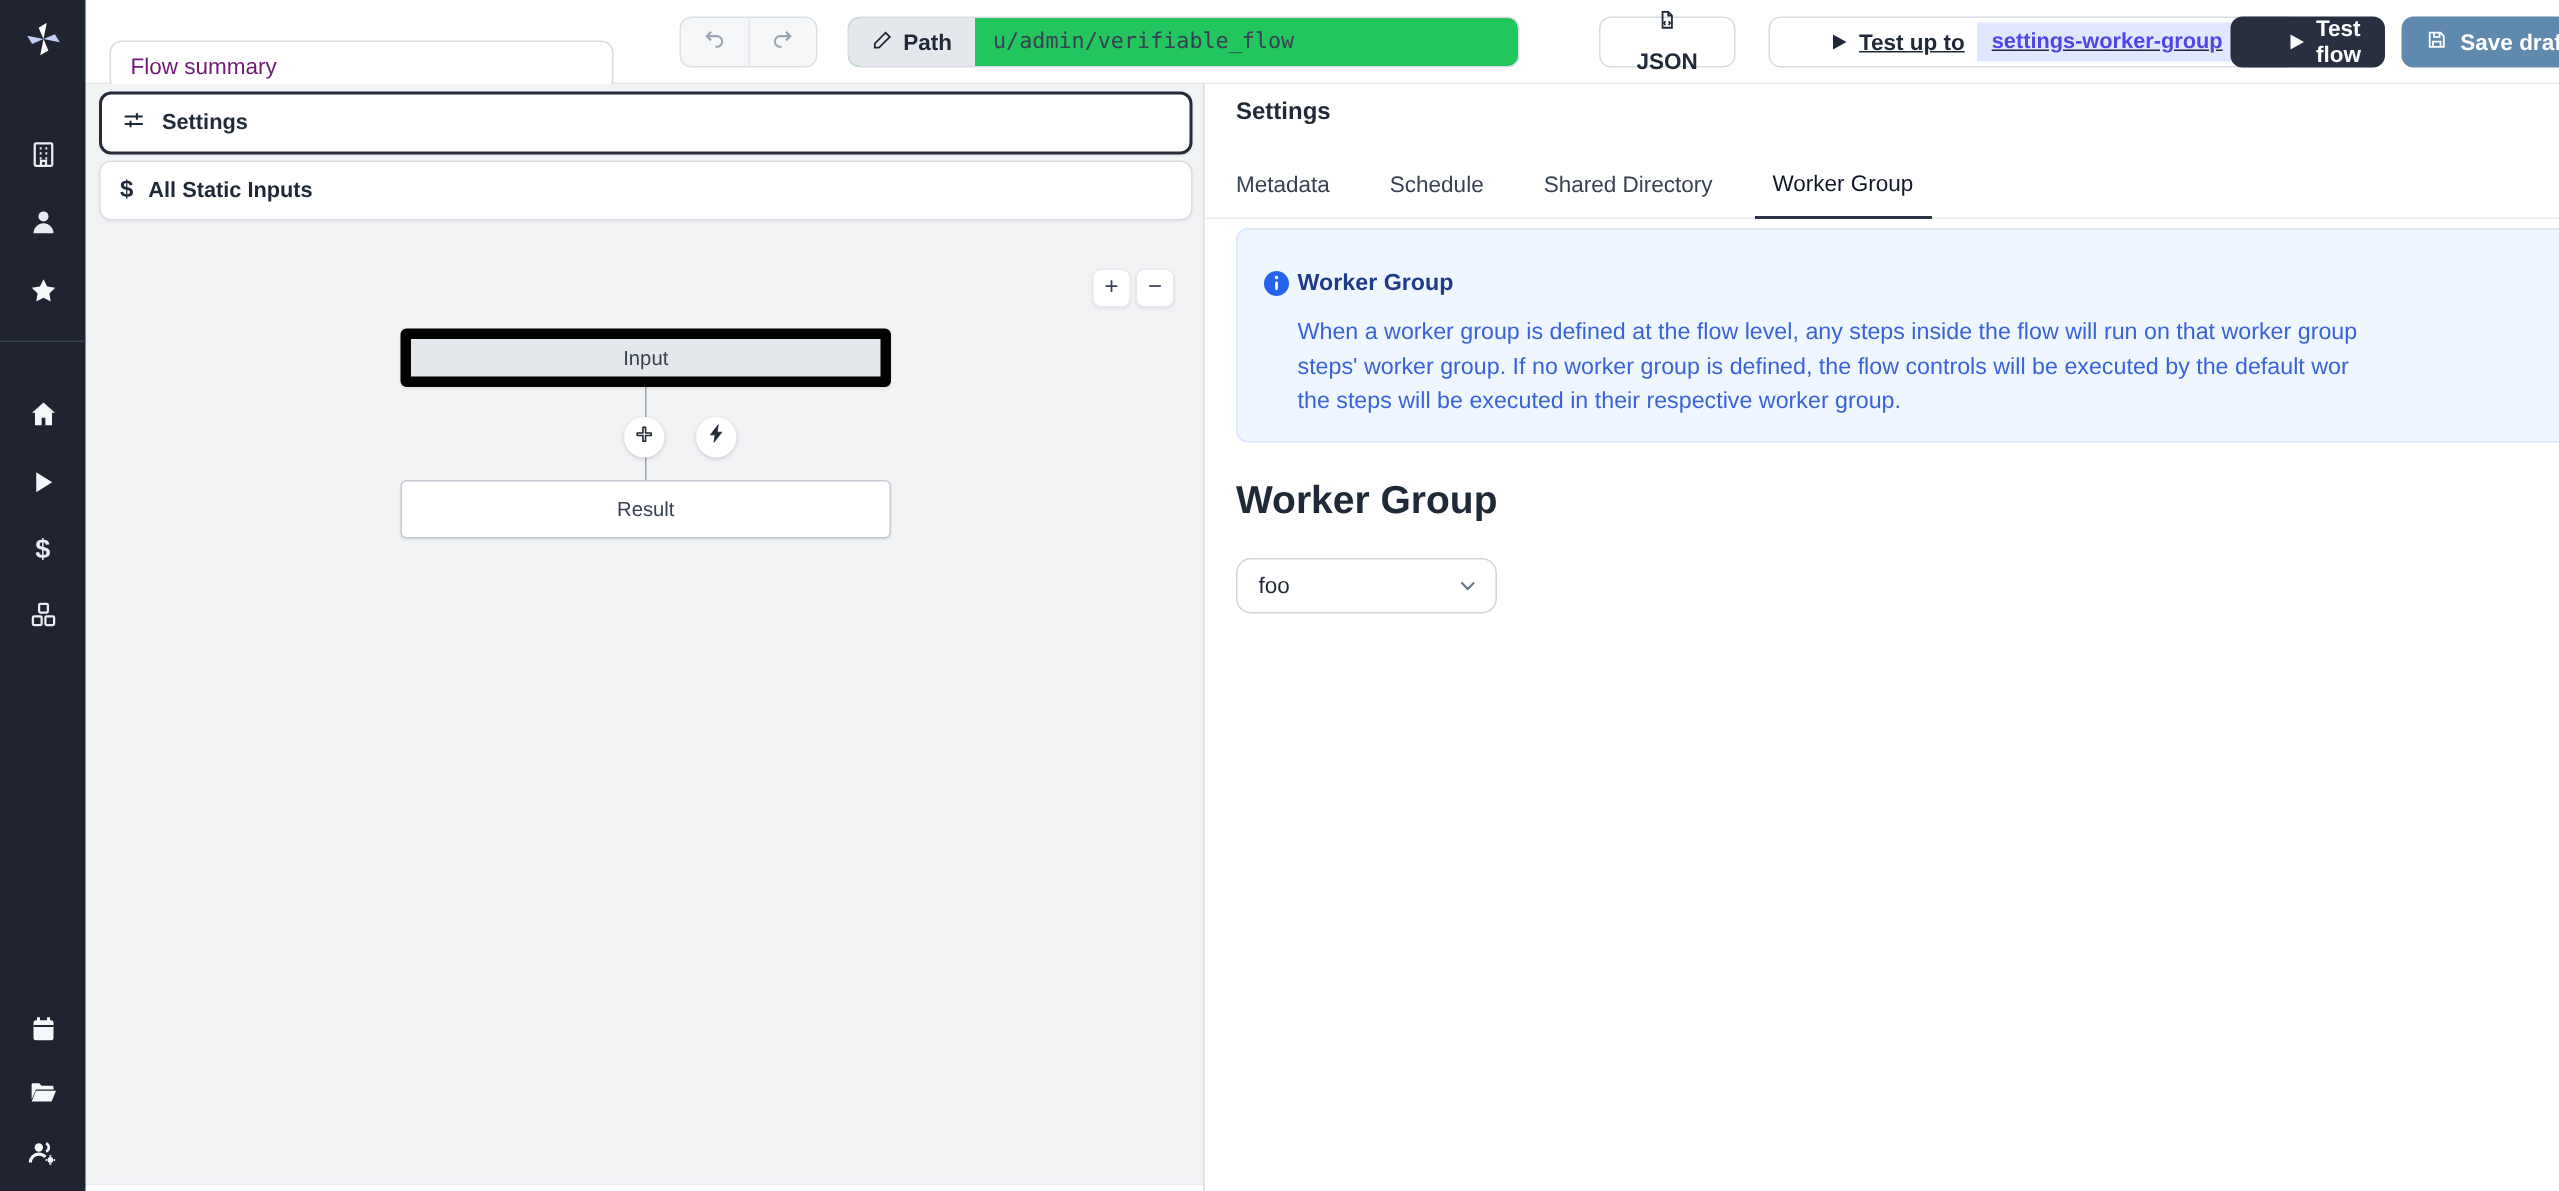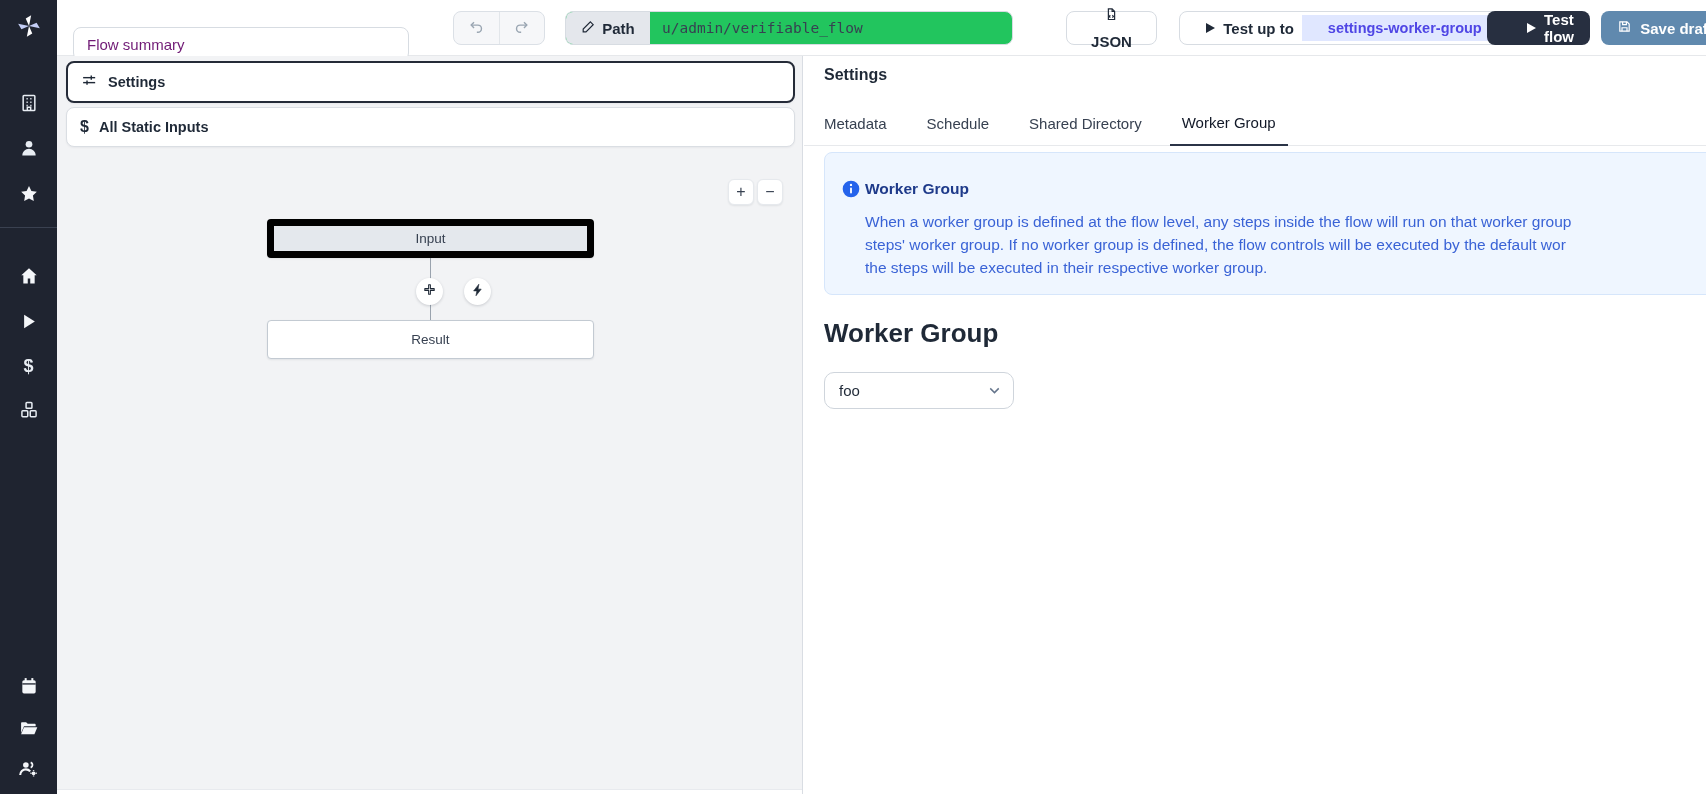--- a/index.html
+++ b/index.html
@@ -20,22 +20,22 @@
   .flow-summary { left:16px; width:336px; border:1px solid #d7dce2; border-radius:8px; background:#fff; padding:0 13px; font-size:15px; color:#701a75; cursor:text;margin-top:16px; }
   .undo-group { left:396px; width:92px; border:1px solid #dbe0e6; border-radius:8px; background:#f6f7f9; overflow:hidden; }
   .undo-group .half { width:46px; height:32px; display:flex; align-items:center; justify-content:center; cursor:pointer; }
   .undo-group .half + .half { border-left:1px solid #e2e6ea; }
   .path-group { left:508px; width:448px; border:1px solid #d7dce2; border-radius:8px; background:#22c55e; overflow:hidden; }
   .path-label-seg { width:84px; height:32px; background:#e4e7ec; display:flex; align-items:center; justify-content:center; gap:6px; font-size:15px; font-weight:600; color:#1f2937; cursor:pointer; }
   .path-value-seg { flex:1; height:32px; display:flex; align-items:center; padding:0 12px; font-family:"DejaVu Sans Mono", monospace; font-size:14.5px; color:#374151; cursor:text; }
   .btn { display:flex; align-items:center; justify-content:center; gap:8px; border-radius:8px; font-size:15px; font-weight:600; cursor:pointer; }
   .btn-light { border:1px solid #d7dce2; background:#fff; color:#1f2937; }
   .json-btn { left:1009px; width:91px;flex-direction:column; }
-  .testupto-btn { left:1122px; width:356px; }
-  .badge { background:#e0e7ff; color:#4f46e5; border-radius:0; height:26px; display:flex; align-items:center; padding:0 26px; font-size:14.5px; font-weight:600; }
+  .testupto-btn { left:1122px; width:356px;text-decoration:underline; }
+  .badge { background:#e0e7ff; color:#4f46e5; border-radius:0; height:26px; display:flex; align-items:center; padding:0 10px; font-size:14.5px; font-weight:600; }
   .testflow-btn { left:1430px; width:103px; background:#272f40; color:#fff;padding-left:40px; }
   .savedraft-btn { left:1544px; width:128px; background:#6089ae; color:#fff; }
   .play-tri { width:0; height:0; border-left:9px solid #1f2937; border-top:5.5px solid transparent; border-bottom:5.5px solid transparent; }
   .play-tri.white { border-left-color:#fff; }
 
   
   .flow-panel { position:absolute; left:57px; top:56px; width:746px; height:738px; background:#f2f3f5; border-right:1px solid #d9dde3; }
   .top-row-box { position:absolute; left:9px; width:729px; background:#fff; display:flex; align-items:center; gap:10px; padding:0 13px; font-size:14.5px; font-weight:600; color:#1f2937; cursor:pointer; box-shadow:0 1px 2px rgba(16,24,40,.05); }
   .settings-box { top:5px; height:42px; border:2px solid #252b38; border-radius:8px; }
   .static-box { top:51px; height:40px; border:1px solid #dadee3; border-radius:8px; }
@@ -53,21 +53,21 @@
   .tabs-rule { position:absolute; left:0; top:89px; width:1100px; height:1px; background:#e7e9ec; }
   .tabs { position:absolute; left:8px; top:44px; height:46px; display:flex; gap:16px; }
   .tab { padding:0 12px; display:flex; align-items:center; font-size:15px; color:#374151; cursor:pointer; }
   .tab.active { color:#111827; font-weight:500; border-bottom:2px solid #2b3447; }
   .alert { position:absolute; left:20px; top:96px; width:1056px; height:143px; background:#eff6ff; border:1px solid #d6e6fb; border-radius:8px; }
   .alert-icon { position:absolute; left:16px; top:26px; }
   .alert-title { position:absolute; left:40px; top:27px; font-size:15.5px; font-weight:600; color:#1e3a8a; }
   .alert-body { position:absolute; left:40px; top:57px; font-size:15.5px; line-height:23px; color:#3a63d6; }
   .alert-body div { white-space:nowrap; }
   .section-title { position:absolute; left:20px; top:262px; font-size:26px; font-weight:700; color:#1f2937; }
-  .wg-select { position:absolute; left:20px; top:316px; width:190px; height:37px; border:1px solid #cfd5dc; border-radius:10px; background:#fff; display:flex; align-items:center; padding:0 14px; font-size:15px; color:#1f2937; cursor:pointer; }
+  .wg-select { position:absolute; left:20px; top:316px; width:174px; height:37px; border:1px solid #cfd5dc; border-radius:10px; background:#fff; display:flex; align-items:center; padding:0 14px; font-size:15px; color:#1f2937; cursor:pointer; }
   .wg-select svg { position:absolute; right:10px; }
 </style>
 </head>
 <body>
 
 <nav class="sidebar">
   <div class="logo-box">
     <span>
       <svg width="26" height="26" viewBox="0 0 24 24">
         <path d="M12 12L14 2l-5 3z" fill="#ffffff"></path>

